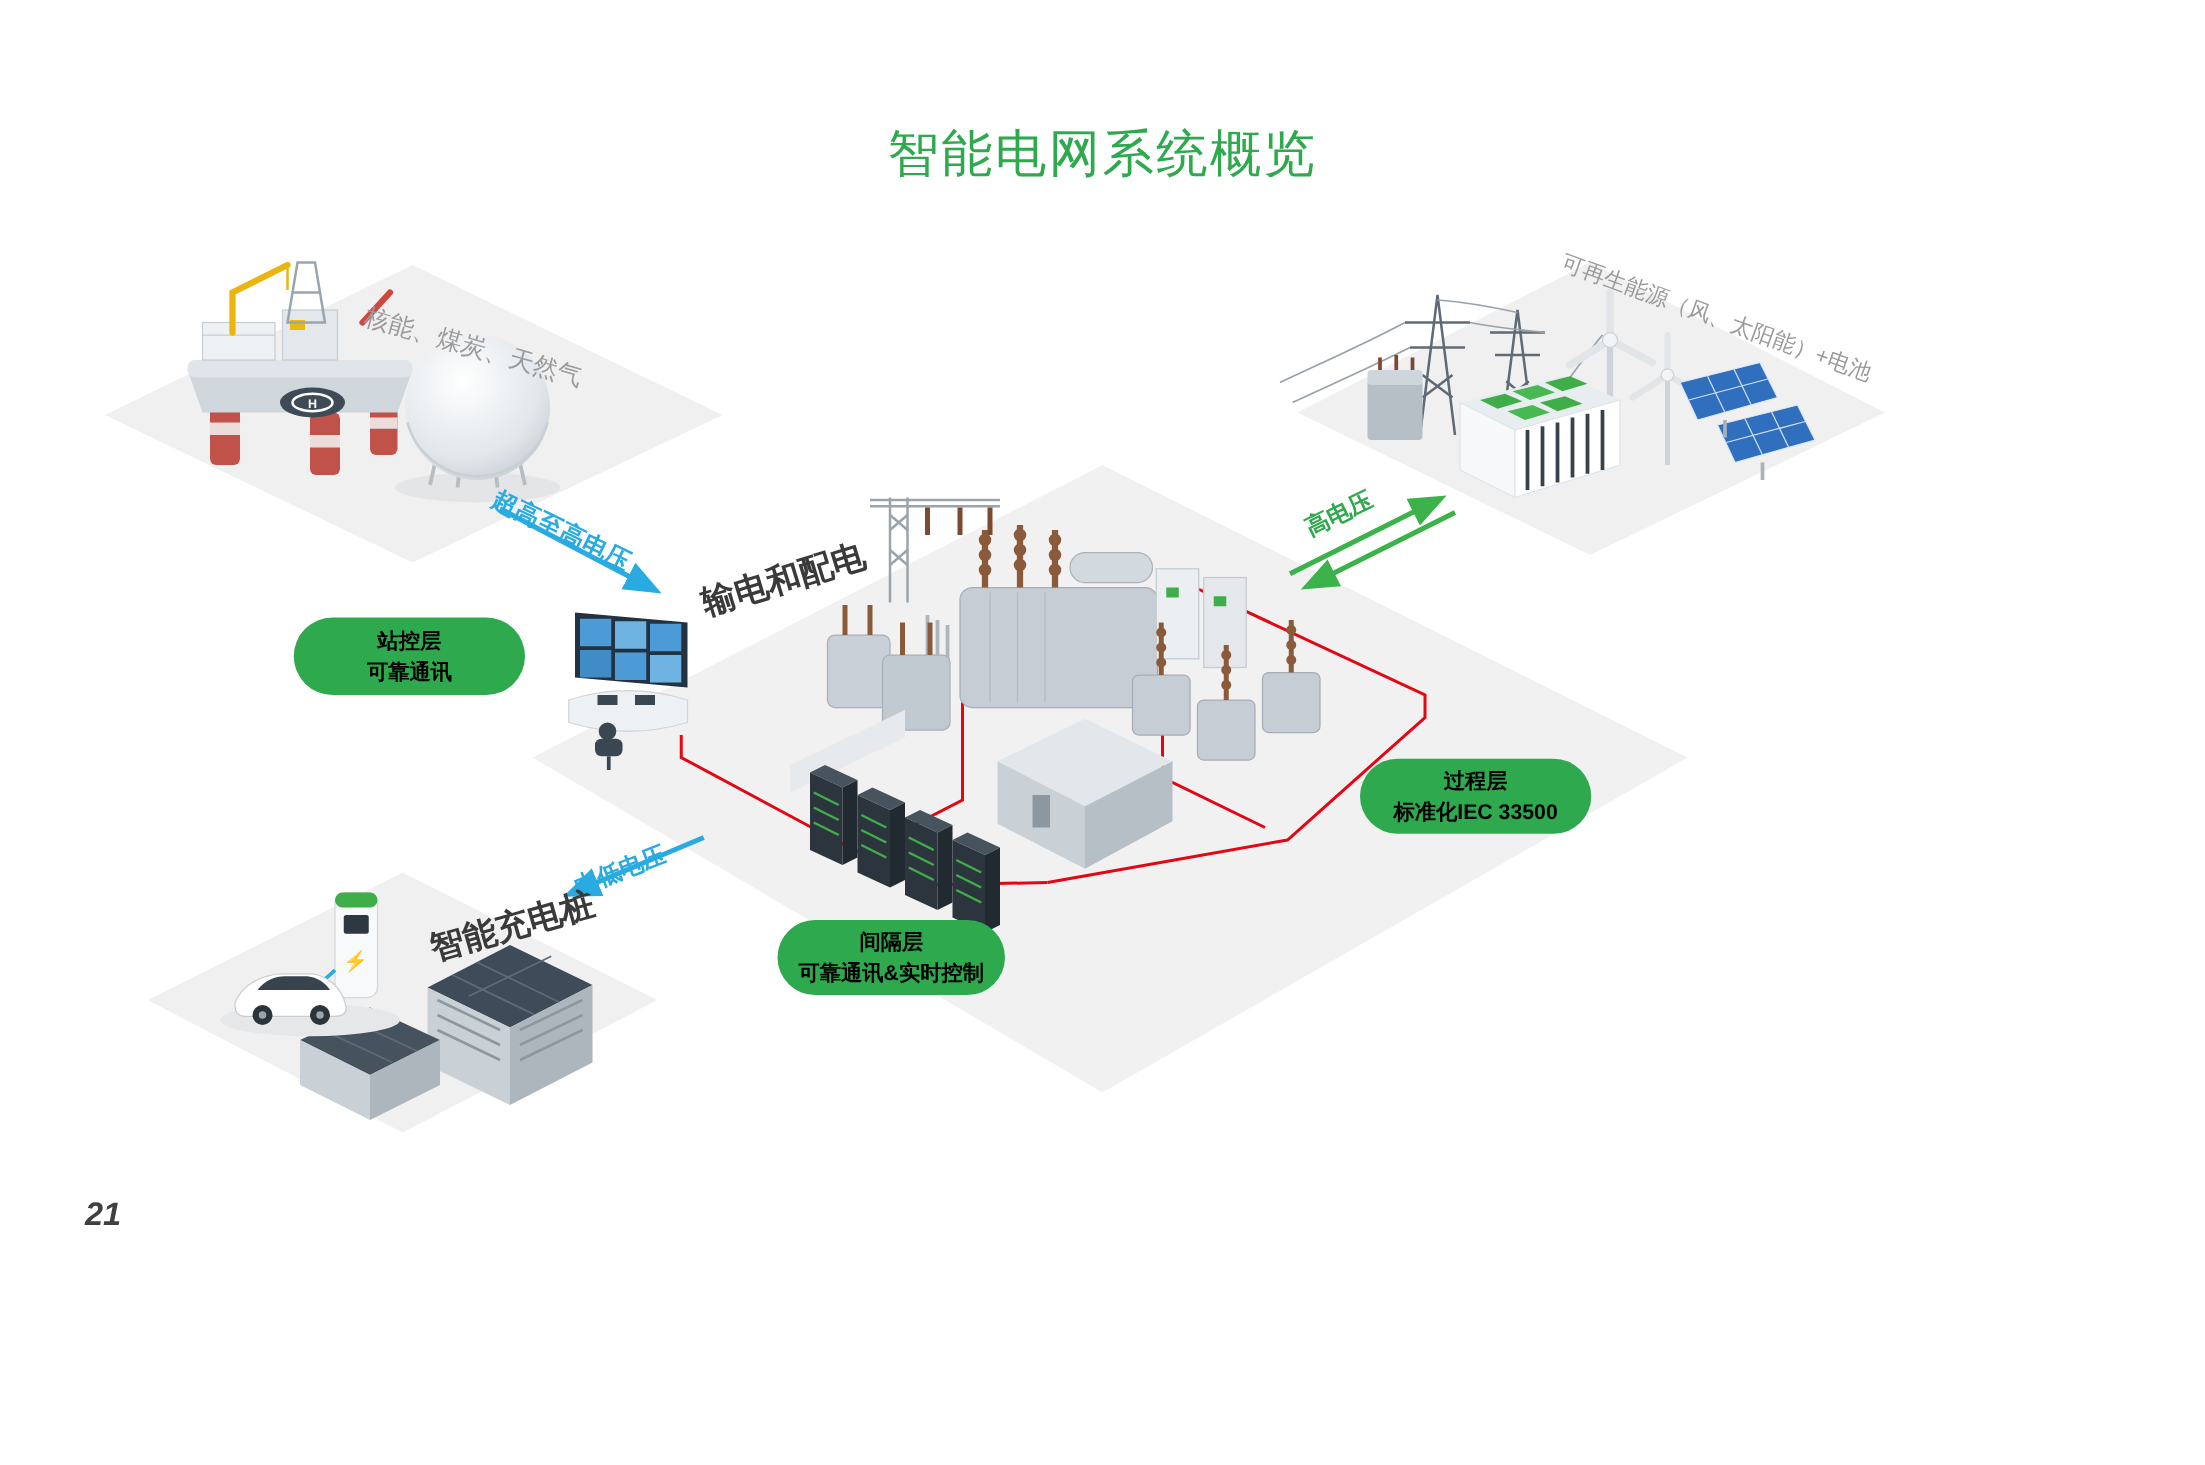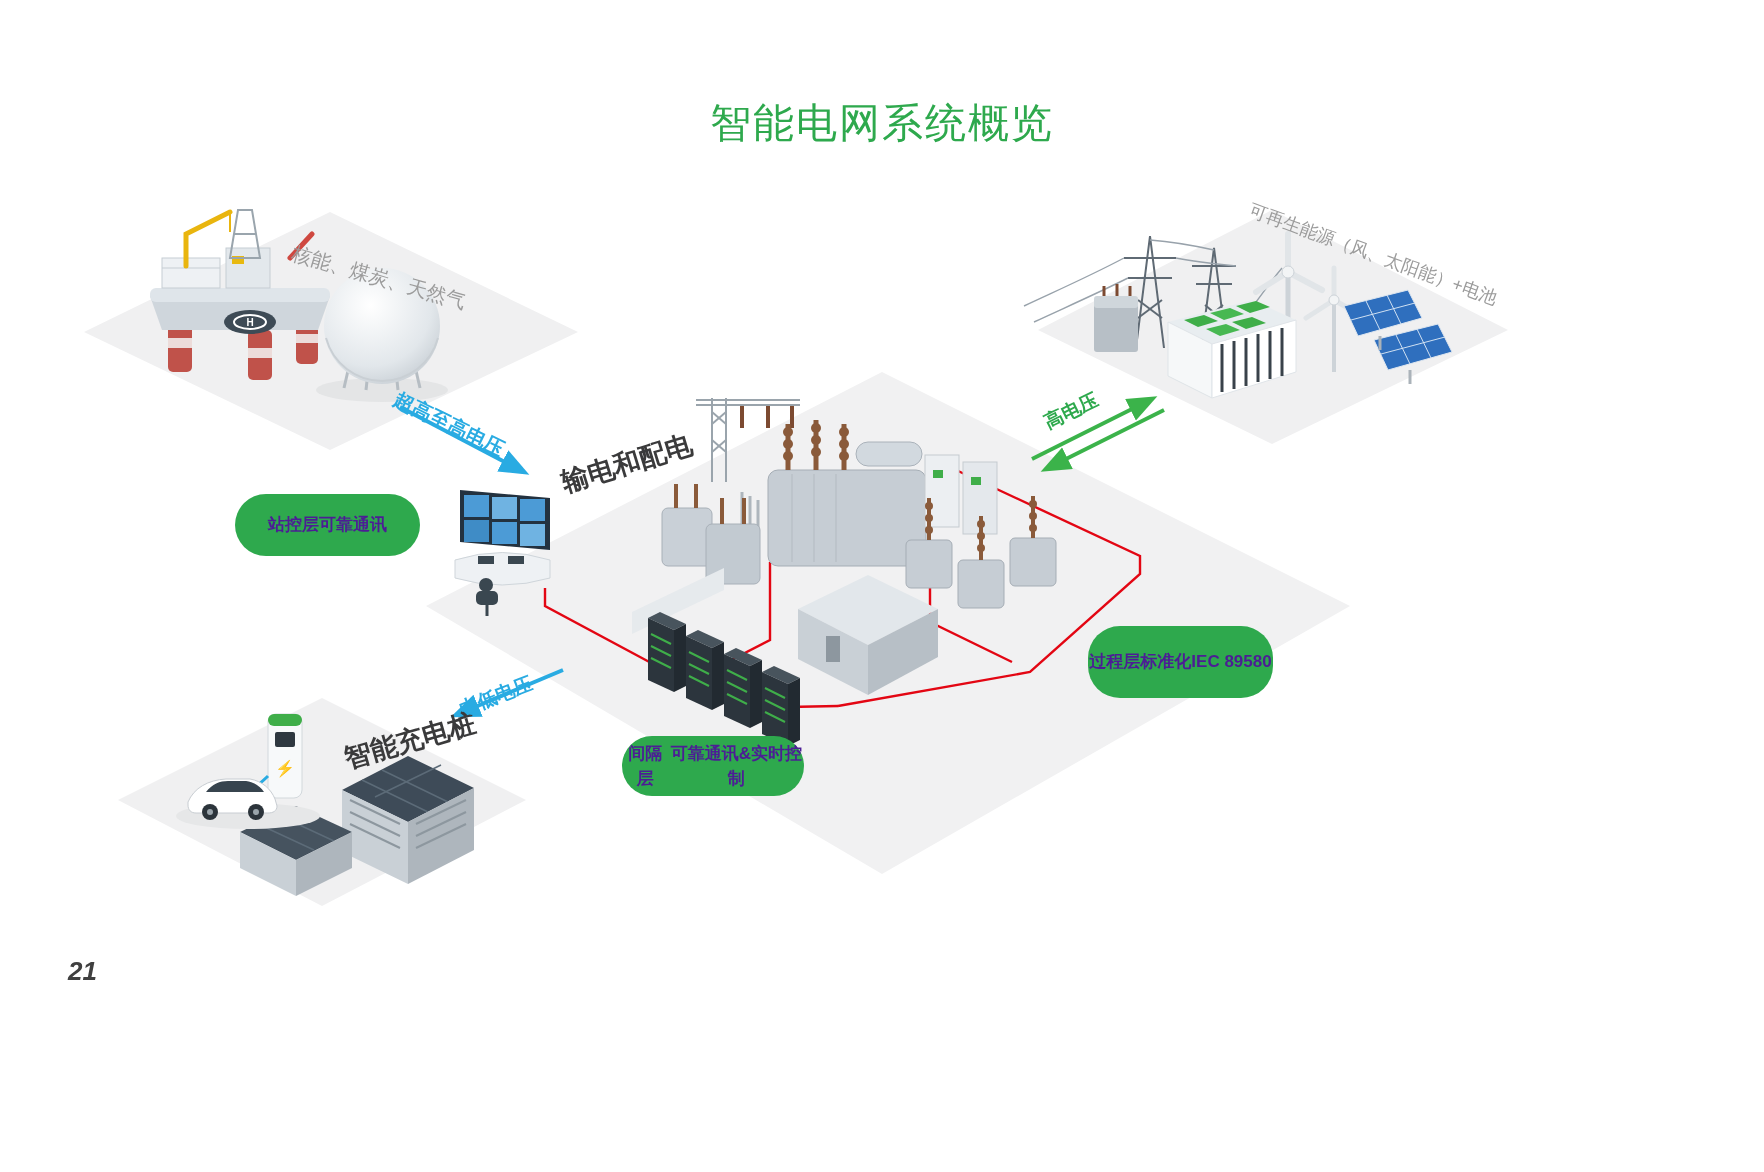--- a/index.html
+++ b/index.html
@@ -7,22 +7,22 @@
   body { position:relative; background:#ffffff; font-family:"Liberation Sans", sans-serif; overflow:hidden; }
   #scene { position:absolute; left:0; top:0; }
   .title { position:absolute; top:96px; left:0; width:100%; text-align:center;
            font-size:41px; font-weight:normal; color:#2EA94D; letter-spacing:2px; }
   .lbl { position:absolute; white-space:nowrap; transform-origin:0 0; }
   .lbl.gray  { color:#9b9b9b; font-size:20px; }
   .lbl.gray.small { font-size:18px; }
   .lbl.dark  { color:#3a3a3b; font-weight:bold; font-size:27px; }
   .lbl.blue  { color:#29ABE2; font-weight:bold; font-size:20px; }
   .lbl.green { color:#2EA94D; font-weight:bold; font-size:19px; }
-  .badge { position:absolute; background:#2EA94D; border-radius:32px; color:#4c1d95;
-           display:flex; align-items:center; justify-content:center;
+  .badge { position:absolute; background:#2EA94D; border-radius:32px; color:#000000;
+           display:flex; flex-direction:column; align-items:center; justify-content:center;
            font-weight:bold; font-size:17px; line-height:1.5; text-align:center; }
   .pagenum { position:absolute; left:68px; top:956px; color:#404040;
              font-size:26px; font-weight:bold; font-style:italic; }
 </style>
 </head>
 <body>
 
 <svg id="scene" width="1764" height="1172" viewBox="0 0 1764 1172">
   <defs>
     <radialGradient id="sphereGrad" cx="40%" cy="32%" r="75%">
@@ -363,23 +363,23 @@
 
 <div class="lbl green" style="left:1040px; top:412px; transform:rotate(-26deg);">高电压</div>
 
 <div class="lbl blue" style="left:456px; top:698px; font-size:19px; transform:rotate(-21deg);">中低电压</div>
 
 <div class="badge" style="left:235px; top:494px; width:185px; height:62px;">
   <span>站控层</span>
   <span>可靠通讯</span>
 </div>
 
-<div class="badge" style="left:1088px; top:626px; width:185px; height:72px;">
+<div class="badge" style="left:1088px; top:607px; width:185px; height:60px;">
   <span>过程层</span>
-  <span>标准化IEC 89580</span>
+  <span>标准化IEC 33500</span>
 </div>
 
 <div class="badge" style="left:622px; top:736px; width:182px; height:60px;">
   <span>间隔层</span>
   <span>可靠通讯&amp;实时控制</span>
 </div>
 
 <div class="pagenum">21</div>
 
 </body></html>

